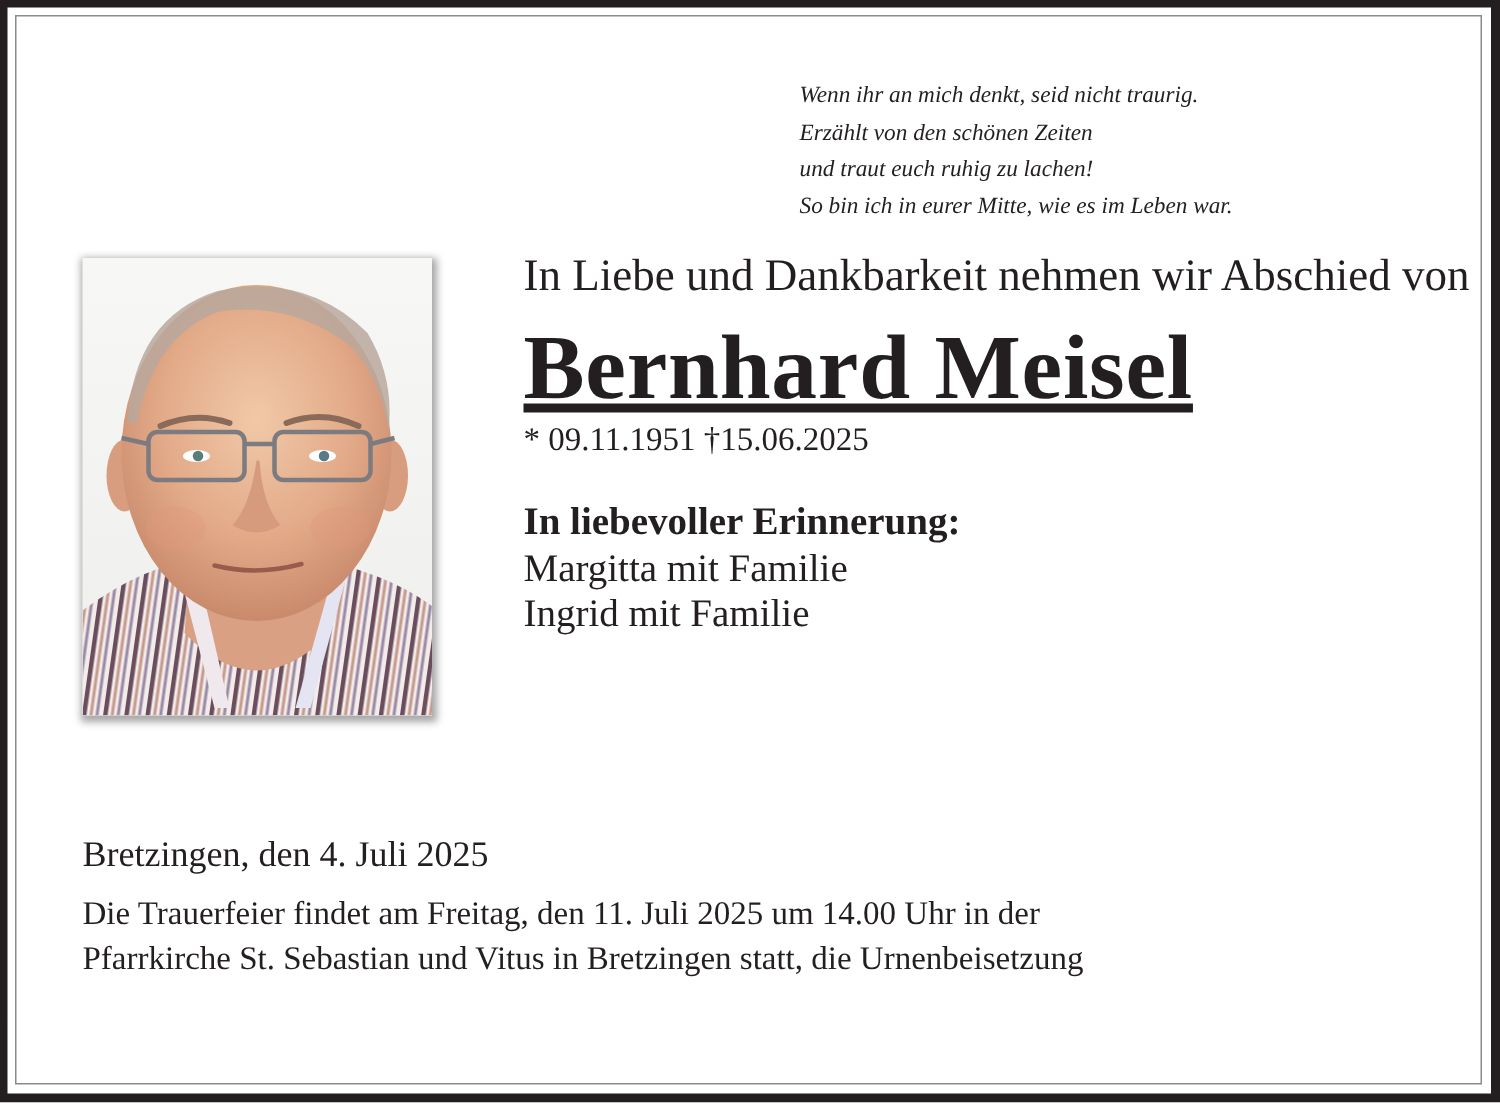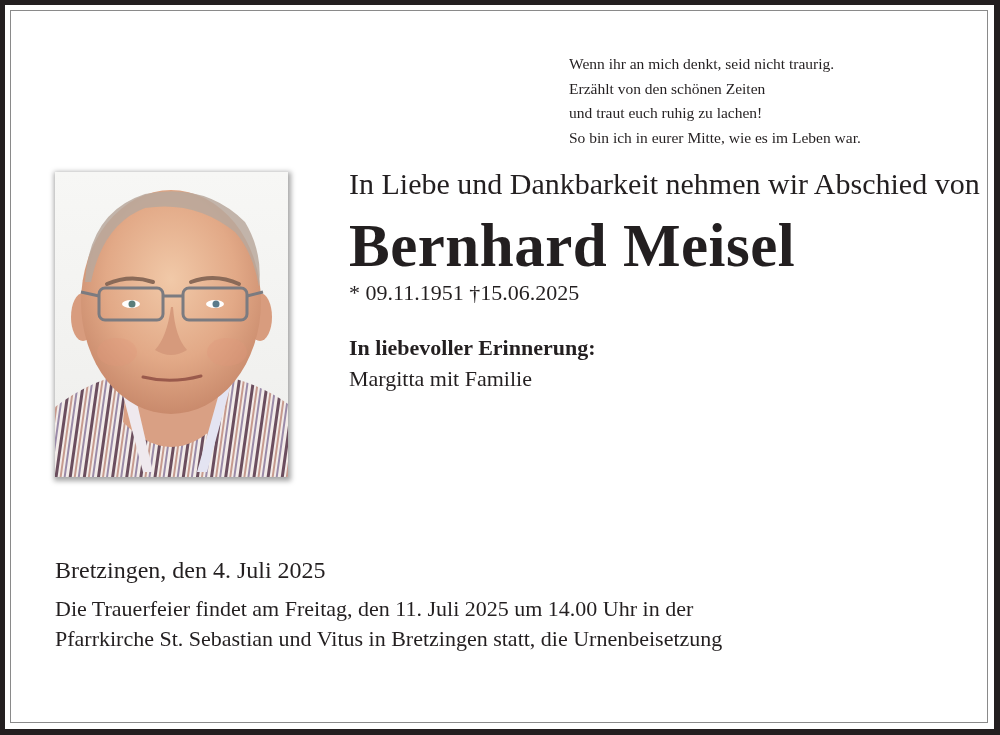--- a/index.html
+++ b/index.html
@@ -34,25 +34,25 @@
       top: 5px;
       right: 6px;
       bottom: 6px;
       border: 1px solid #8a8a8a;
       pointer-events: none;
     }
     .poem {
       position: absolute;
       left: 533px;
       top: 52px;
+      font-style: italic;
       font-size: 15.5px;
       line-height: 24.5px;
       color: #231f20;
       white-space: nowrap;
-      margin-left: 36px;
     }
     .poem .line { display: block; }
 
     .photo-wrap {
       position: absolute;
       left: 55px;
       top: 172px;
       width: 233px;
       height: 305px;
       background: #f4f4f2;
@@ -72,36 +72,37 @@
     .name {
       position: absolute;
       left: 349px;
       top: 212px;
       font-size: 61px;
       line-height: 68px;
       font-weight: bold;
       letter-spacing: 0.5px;
       white-space: nowrap;
       color: #231f20;
+      text-decoration: underline;
     }
     .dates {
       position: absolute;
       left: 349px;
       top: 279px;
       font-size: 22px;
       line-height: 28px;
       white-space: nowrap;
     }
     .dates .death { }
 
     .memory {
       position: absolute;
       left: 349px;
       top: 333px;
-      font-size: 22px;
+      font-size: 26px;
       line-height: 30.5px;
       white-space: nowrap;
     }
     .memory .heading { font-weight: bold; display: block; }
     .memory .mourner { display: block; }
 
     .place-date {
       position: absolute;
       left: 55px;
       top: 556px;
@@ -196,20 +197,21 @@
 <div class="name">Bernhard Meisel</div>
 
 <div class="dates">
   <span class="birth">* 09.11.1951</span>
   <span class="death">†15.06.2025</span>
 </div>
 
 <div class="memory">
   <span class="heading">In liebevoller Erinnerung:</span>
   <span class="mourner">Margitta mit Familie</span>
+  <span class="mourner">Ingrid mit Familie</span>
 </div>
 
 <div class="place-date">Bretzingen, den 4. Juli 2025</div>
 
 <div class="service">
   <span class="line">Die Trauerfeier findet am Freitag, den 11. Juli 2025 um 14.00 Uhr in der</span>
   <span class="line">Pfarrkirche St. Sebastian und Vitus in Bretzingen statt, die Urnenbeisetzung</span>
 </div>
 
 </body></html>

